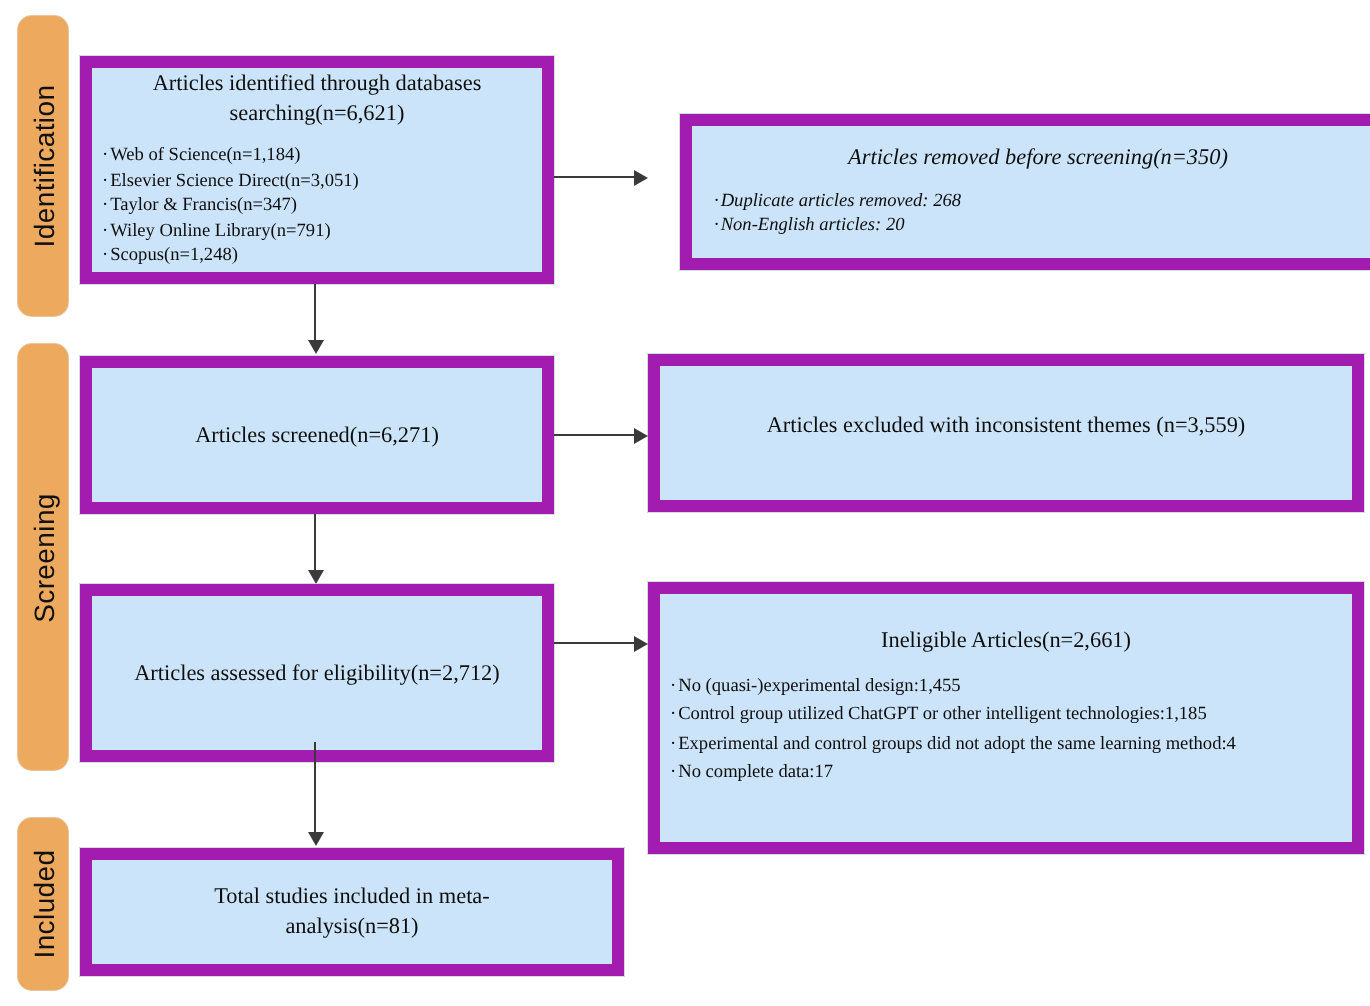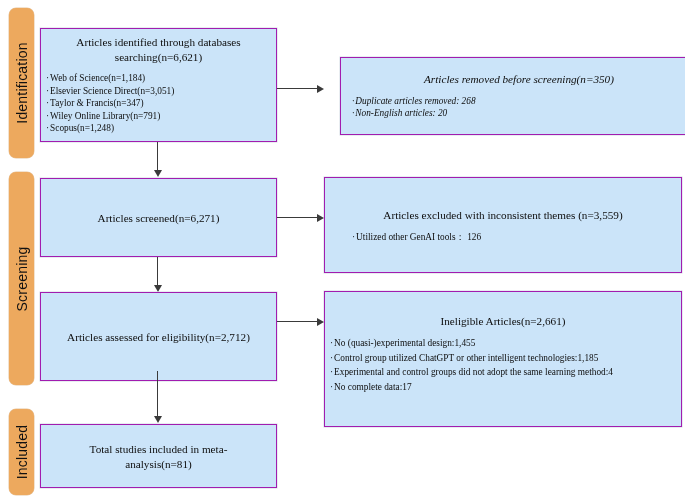--- a/index.html
+++ b/index.html
@@ -35,21 +35,21 @@
     font-family: "Liberation Sans", "DejaVu Sans", sans-serif;
     font-size: 14px;
     letter-spacing: 0.2px;
     color: #111111;
   }
 
   
   .box {
     position: absolute;
     background: #cbe4f9;
-    border: 1px solid #a21caf;
+    border: 6px solid #a21caf;
     box-sizing: border-box;
     box-shadow: 0 0 0 0.5px rgba(190,205,215,0.7);
   }
   .box-inner {
     position: absolute;
     left: 0; right: 0;
     top: 50%;
     transform: translateY(-50%);
     padding: 0 5px;
     box-sizing: border-box;
@@ -148,25 +148,24 @@
 
   <div class="conn v" style="left:157px; top:142px; height:29px;"></div>
   <div class="arrow-down" style="left:154px; top:170px;"></div>
 
   <div class="box" style="left:40px; top:178px; width:237px; height:79px;">
     <div class="box-inner">
       <div class="box-title">Articles screened(n=6,271)</div>
     </div>
   </div>
 
-  <div class="box" style="left:324px; top:177px; width:358px; height:96px;text-decoration:underline;">
+  <div class="box" style="left:324px; top:177px; width:358px; height:79px;text-decoration:underline;">
     <div class="box-inner">
       <div class="box-title">Articles excluded with inconsistent themes (n=3,559)</div>
       <ul class="bullets indent tight">
-        <li>Utilized other GenAI tools： 126</li>
       </ul>
     </div>
   </div>
 
   <div class="conn h" style="left:277px; top:217px; width:41px;"></div>
   <div class="arrow-right" style="left:317px; top:214px;"></div>
 
   <div class="conn v" style="left:157px; top:257px; height:29px;"></div>
   <div class="arrow-down" style="left:154px; top:285px;"></div>
 
@@ -187,20 +186,20 @@
       </ul>
     </div>
   </div>
 
   <div class="conn h" style="left:277px; top:321px; width:41px;"></div>
   <div class="arrow-right" style="left:317px; top:318px;"></div>
 
   <div class="conn v" style="left:157px; top:371px; height:46px;"></div>
   <div class="arrow-down" style="left:154px; top:416px;"></div>
 
-  <div class="box" style="left:40px; top:424px; width:237px; height:64px;">
+  <div class="box" style="left:40px; top:424px; width:272px; height:64px;">
     <div class="box-inner">
       <div class="box-title">Total studies included in meta-</div>
       <div class="box-title">analysis(n=81)</div>
     </div>
   </div>
 
 </div>
 
 </body></html>

